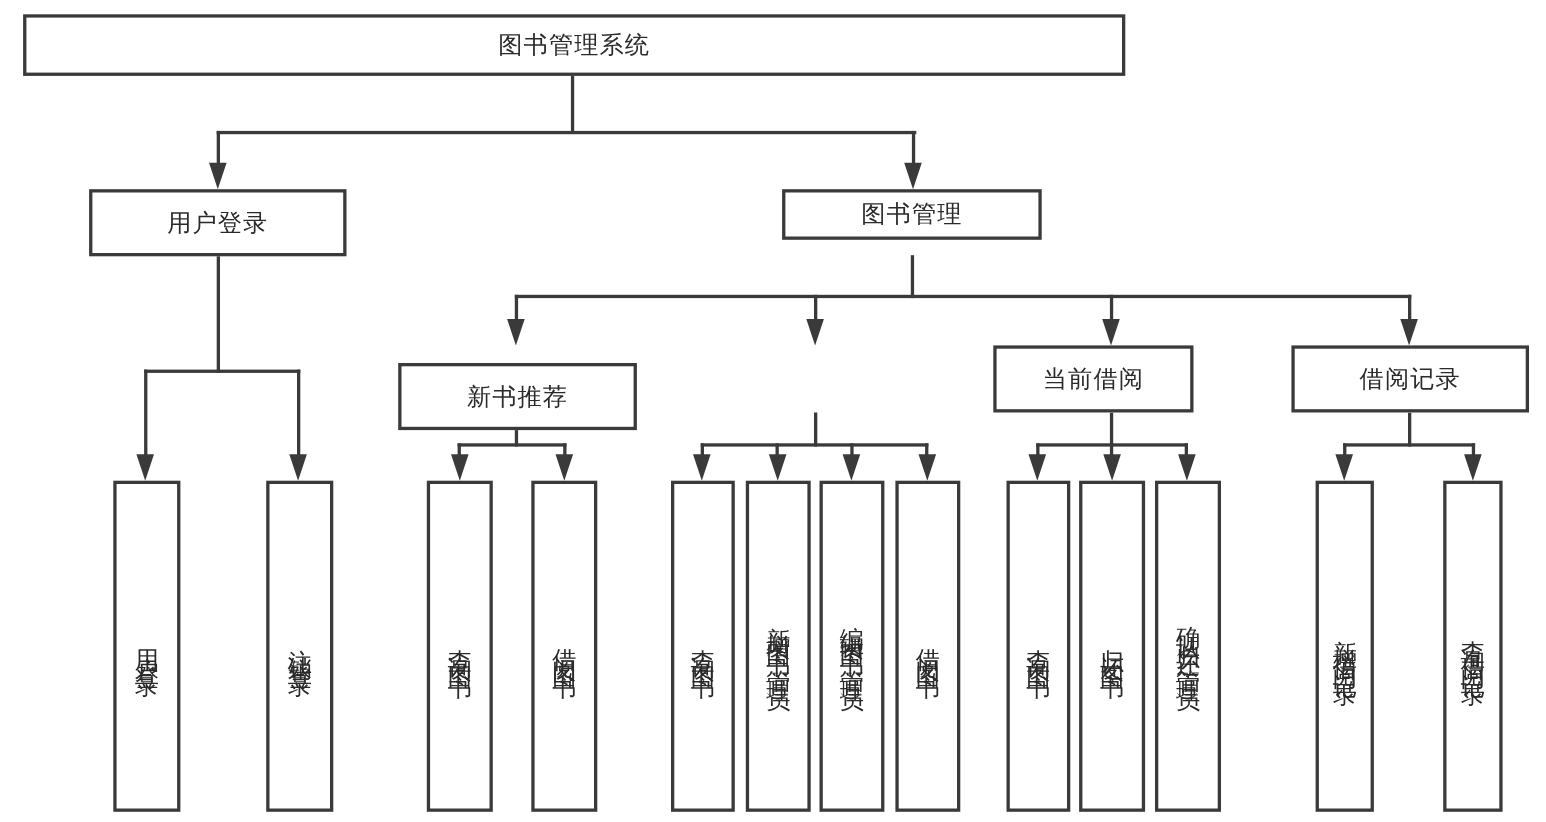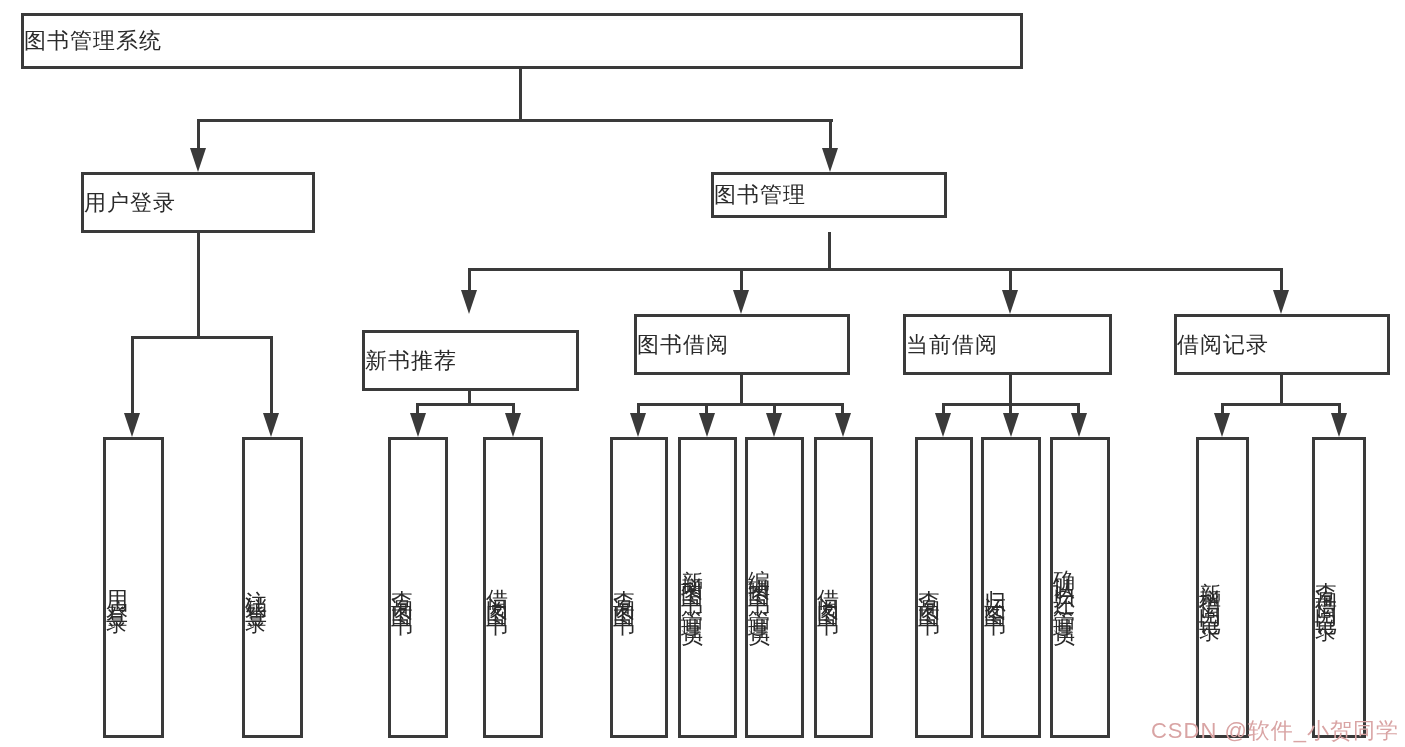--- a/index.html
+++ b/index.html
@@ -20,20 +20,21 @@
     background: var(--background);
     overflow: hidden;
   }
   .node {
     position: absolute;
     box-sizing: border-box;
     border: 3px solid var(--line);
     background: #fff;
     display: flex;
     align-items: center;
+    justify-content: center;
     color: var(--text);
     font-size: 22px;
     letter-spacing: 1px;
   }
   .leaf span {
     writing-mode: vertical-rl;
     text-orientation: mixed;
     letter-spacing: 8px;
     line-height: 1;
   }
@@ -130,24 +131,21 @@
   <div class="node" style="left:81px;top:172px;width:234px;height:61px">
     <span>用户登录</span>
   </div>
   <div class="node" style="left:711px;top:172px;width:236px;height:46px">
     <span>图书管理</span>
   </div>
 
   <div class="node" style="left:362px;top:330px;width:217px;height:61px">
     <span>新书推荐</span>
   </div>
-  <div class="node" style="left:634px;top:314px;width:216px;height:61px">
-    <span>图书借阅</span>
-  </div>
-  <div class="node" style="left:903px;top:314px;width:209px;height:61px">
+  <div class="node" style="left:903px;top:314px;width:182px;height:61px">
     <span>当前借阅</span>
   </div>
   <div class="node" style="left:1174px;top:314px;width:216px;height:61px">
     <span>借阅记录</span>
   </div>
 
   <div class="node leaf" style="left:103px;top:437px;width:61px;height:301px">
     <span>用户登录</span>
   </div>
   <div class="node leaf" style="left:242px;top:437px;width:61px;height:301px">
@@ -184,15 +182,14 @@
     <span>确认归还（管理员）</span>
   </div>
 
   <div class="node leaf" style="left:1196px;top:437px;width:53px;height:301px">
     <span>新增借阅记录</span>
   </div>
   <div class="node leaf" style="left:1312px;top:437px;width:54px;height:301px">
     <span>查询借阅记录</span>
   </div>
 
-  <div class="watermark">CSDN @软件_小贺同学</div>
 
 </div>
 
 </body></html>

